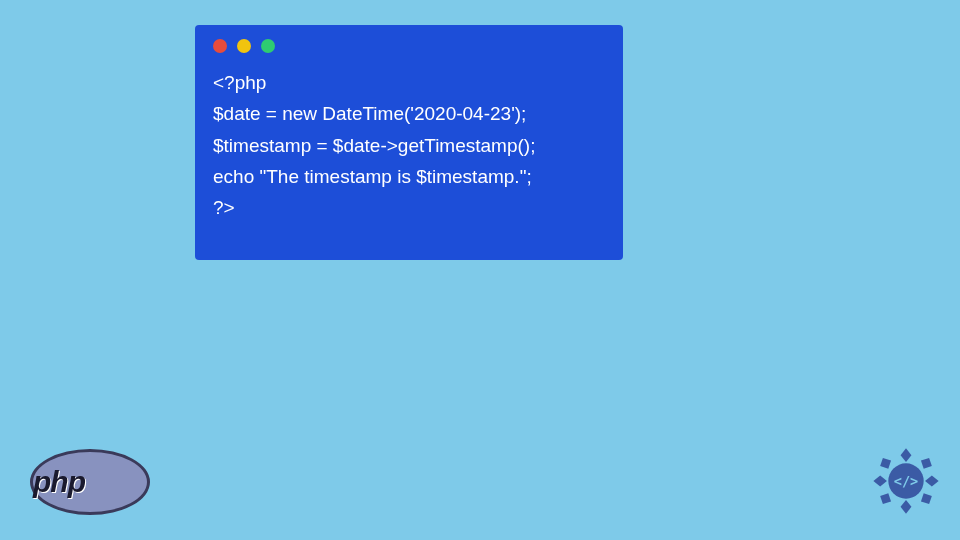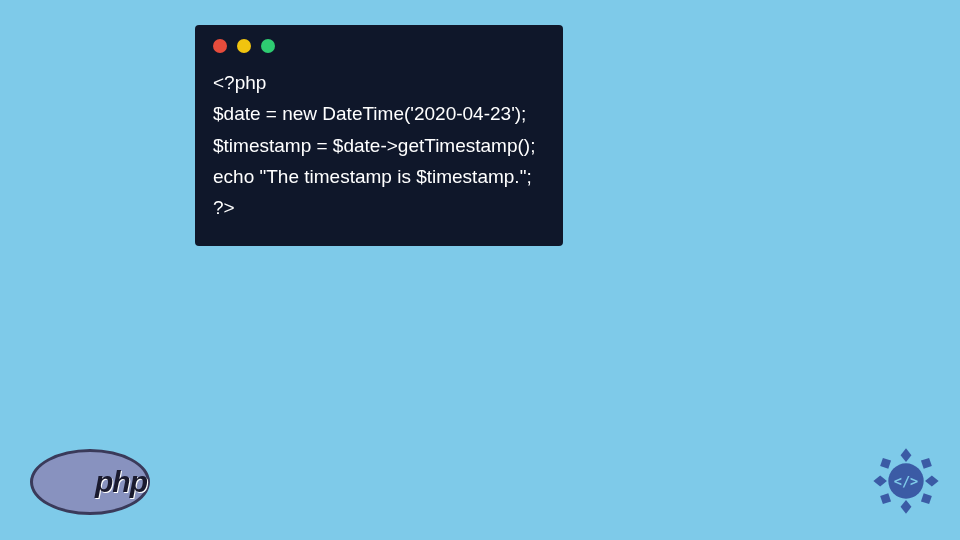--- a/index.html
+++ b/index.html
@@ -8,24 +8,24 @@
     height: 540px;
     background: #7ecae9;
     position: relative;
     font-family: Arial, Helvetica, sans-serif;
     overflow: hidden;
   }
   .code-window {
     position: absolute;
     left: 195px;
     top: 25px;
-    width: 368px;
-    background: #0f172a;
+    width: 428px;
+    background: #1d4ed8;
     border-radius: 4px;
-    padding: 14px 18px 22px 18px;
+    padding: 14px 18px 36px 18px;
   }
   .traffic {
     display: flex;
     gap: 10px;
     margin-bottom: 14px;
   }
   .traffic span {
     width: 14px;
     height: 14px;
     border-radius: 50%;
@@ -45,21 +45,21 @@
     position: absolute;
     left: 30px;
     bottom: 25px;
     width: 120px;
     height: 66px;
     background: #8892bf;
     border-radius: 50%;
     border: 3px solid #3a3a5a;
     display: flex;
     align-items: center;
-    justify-content: flex-end;
+    justify-content: flex-start;
   }
   .php-logo-text {
     color: #1a1a2e;
     font-weight: bold;
     font-size: 30px;
     font-style: italic;
     letter-spacing: -1px;
     text-shadow: 1px 1px 0 #fff;
   }
   .delft {

